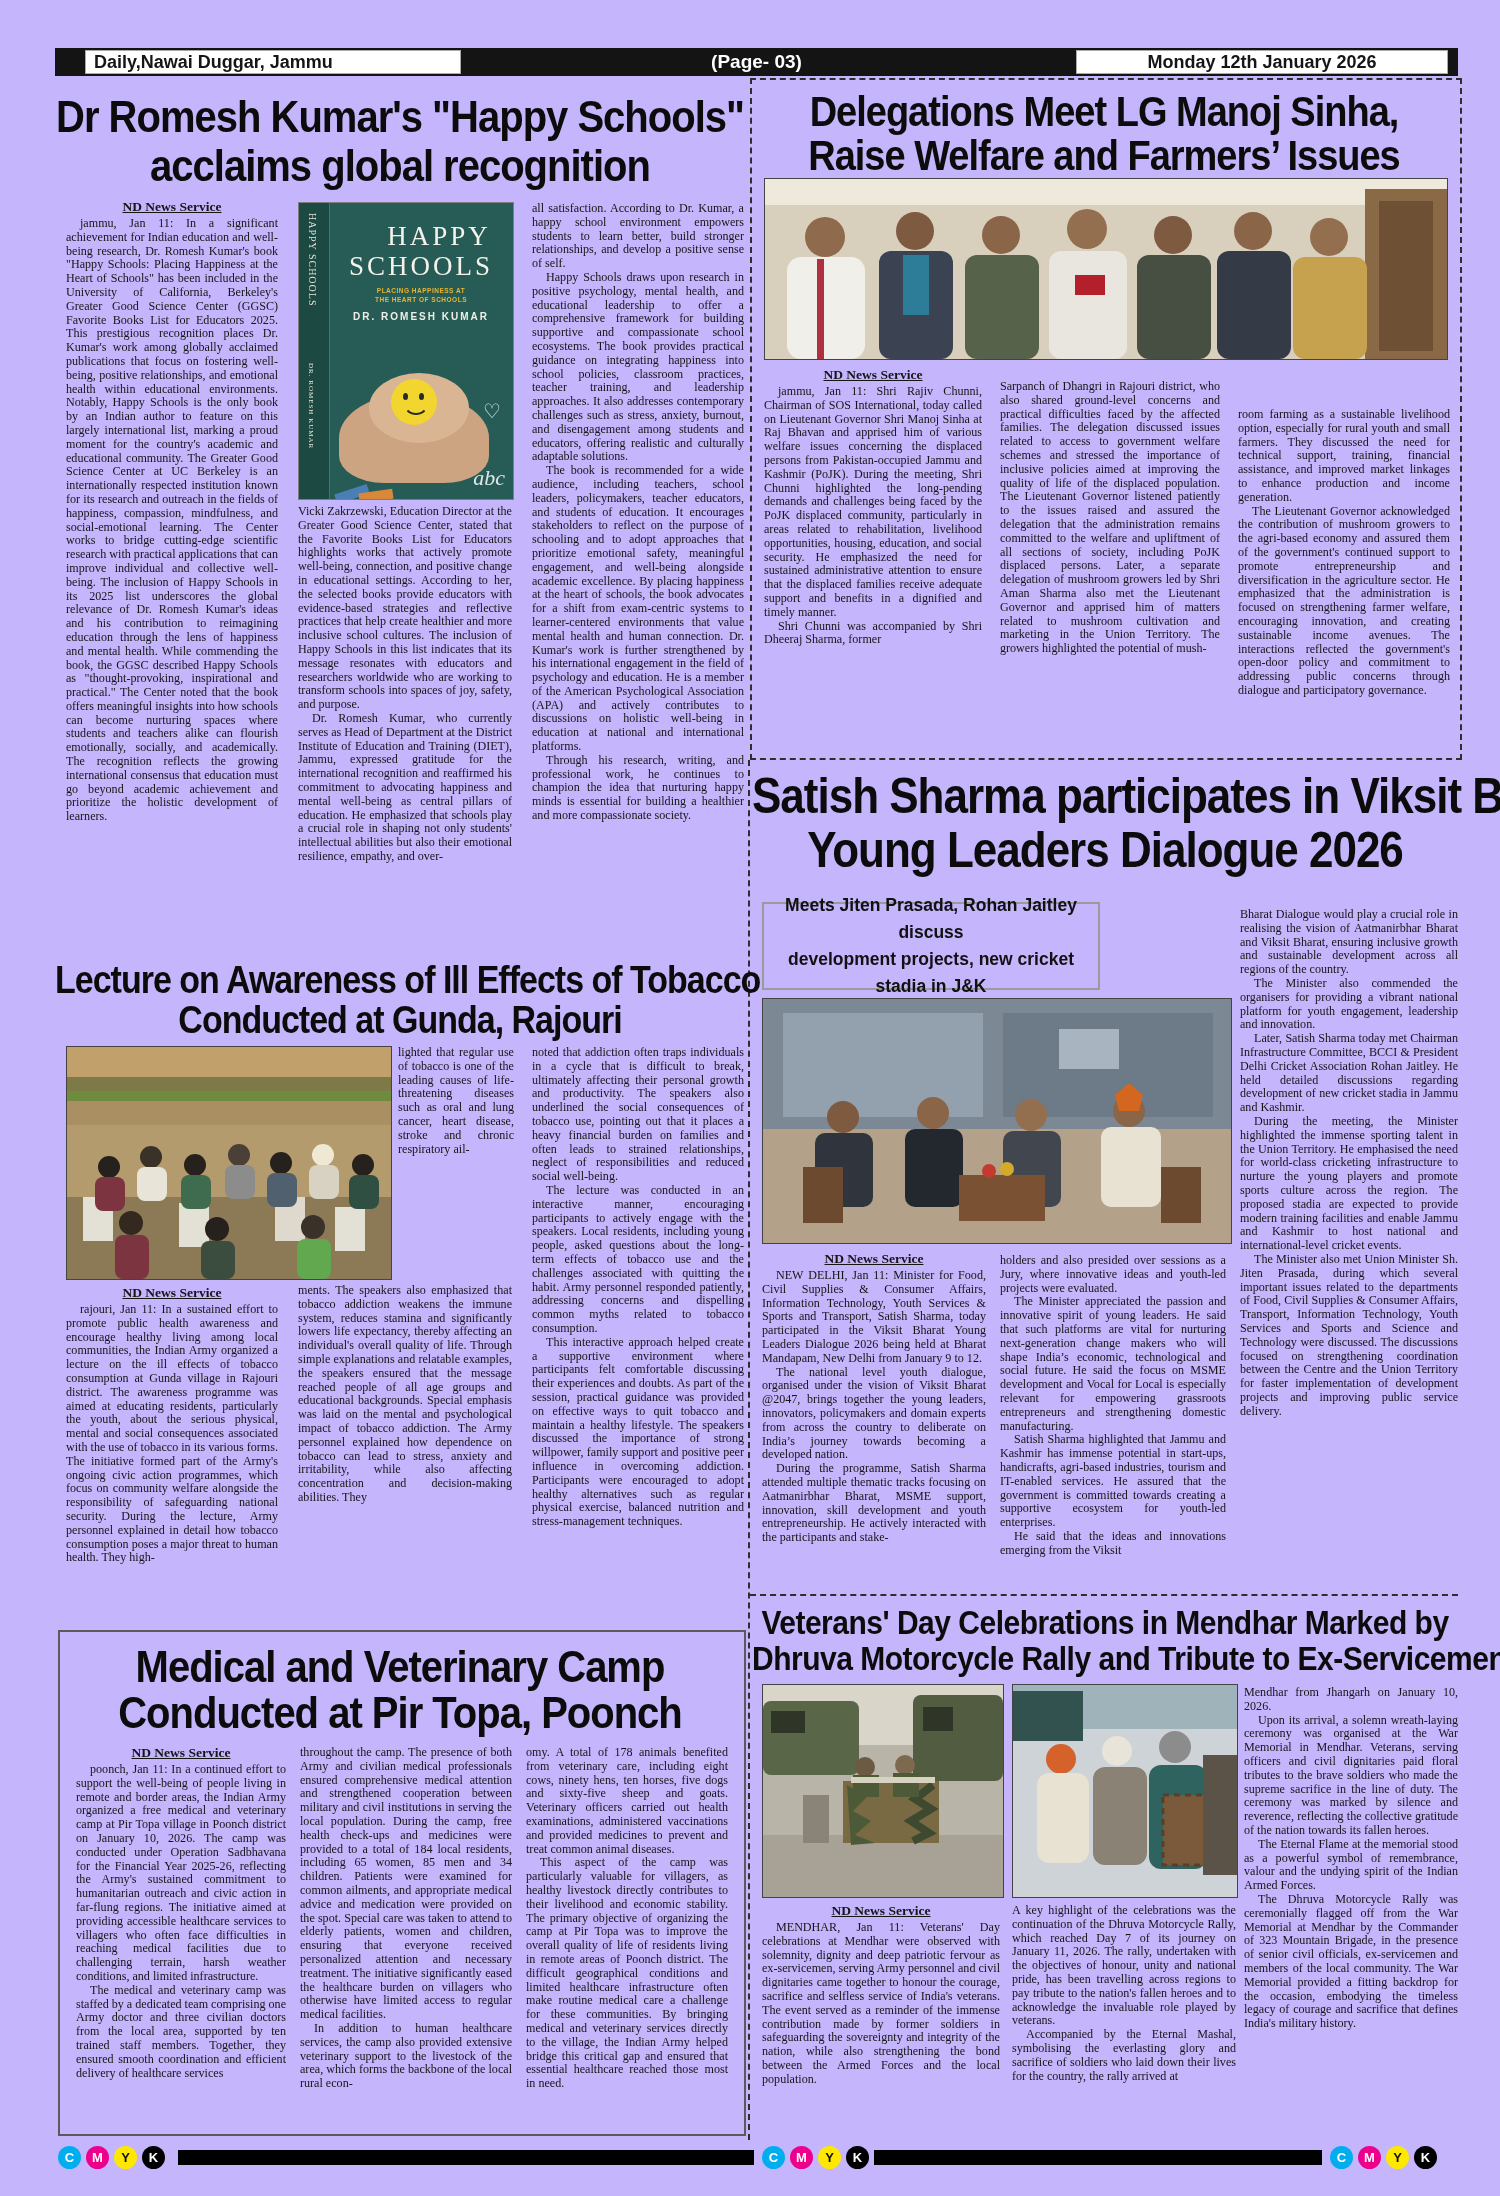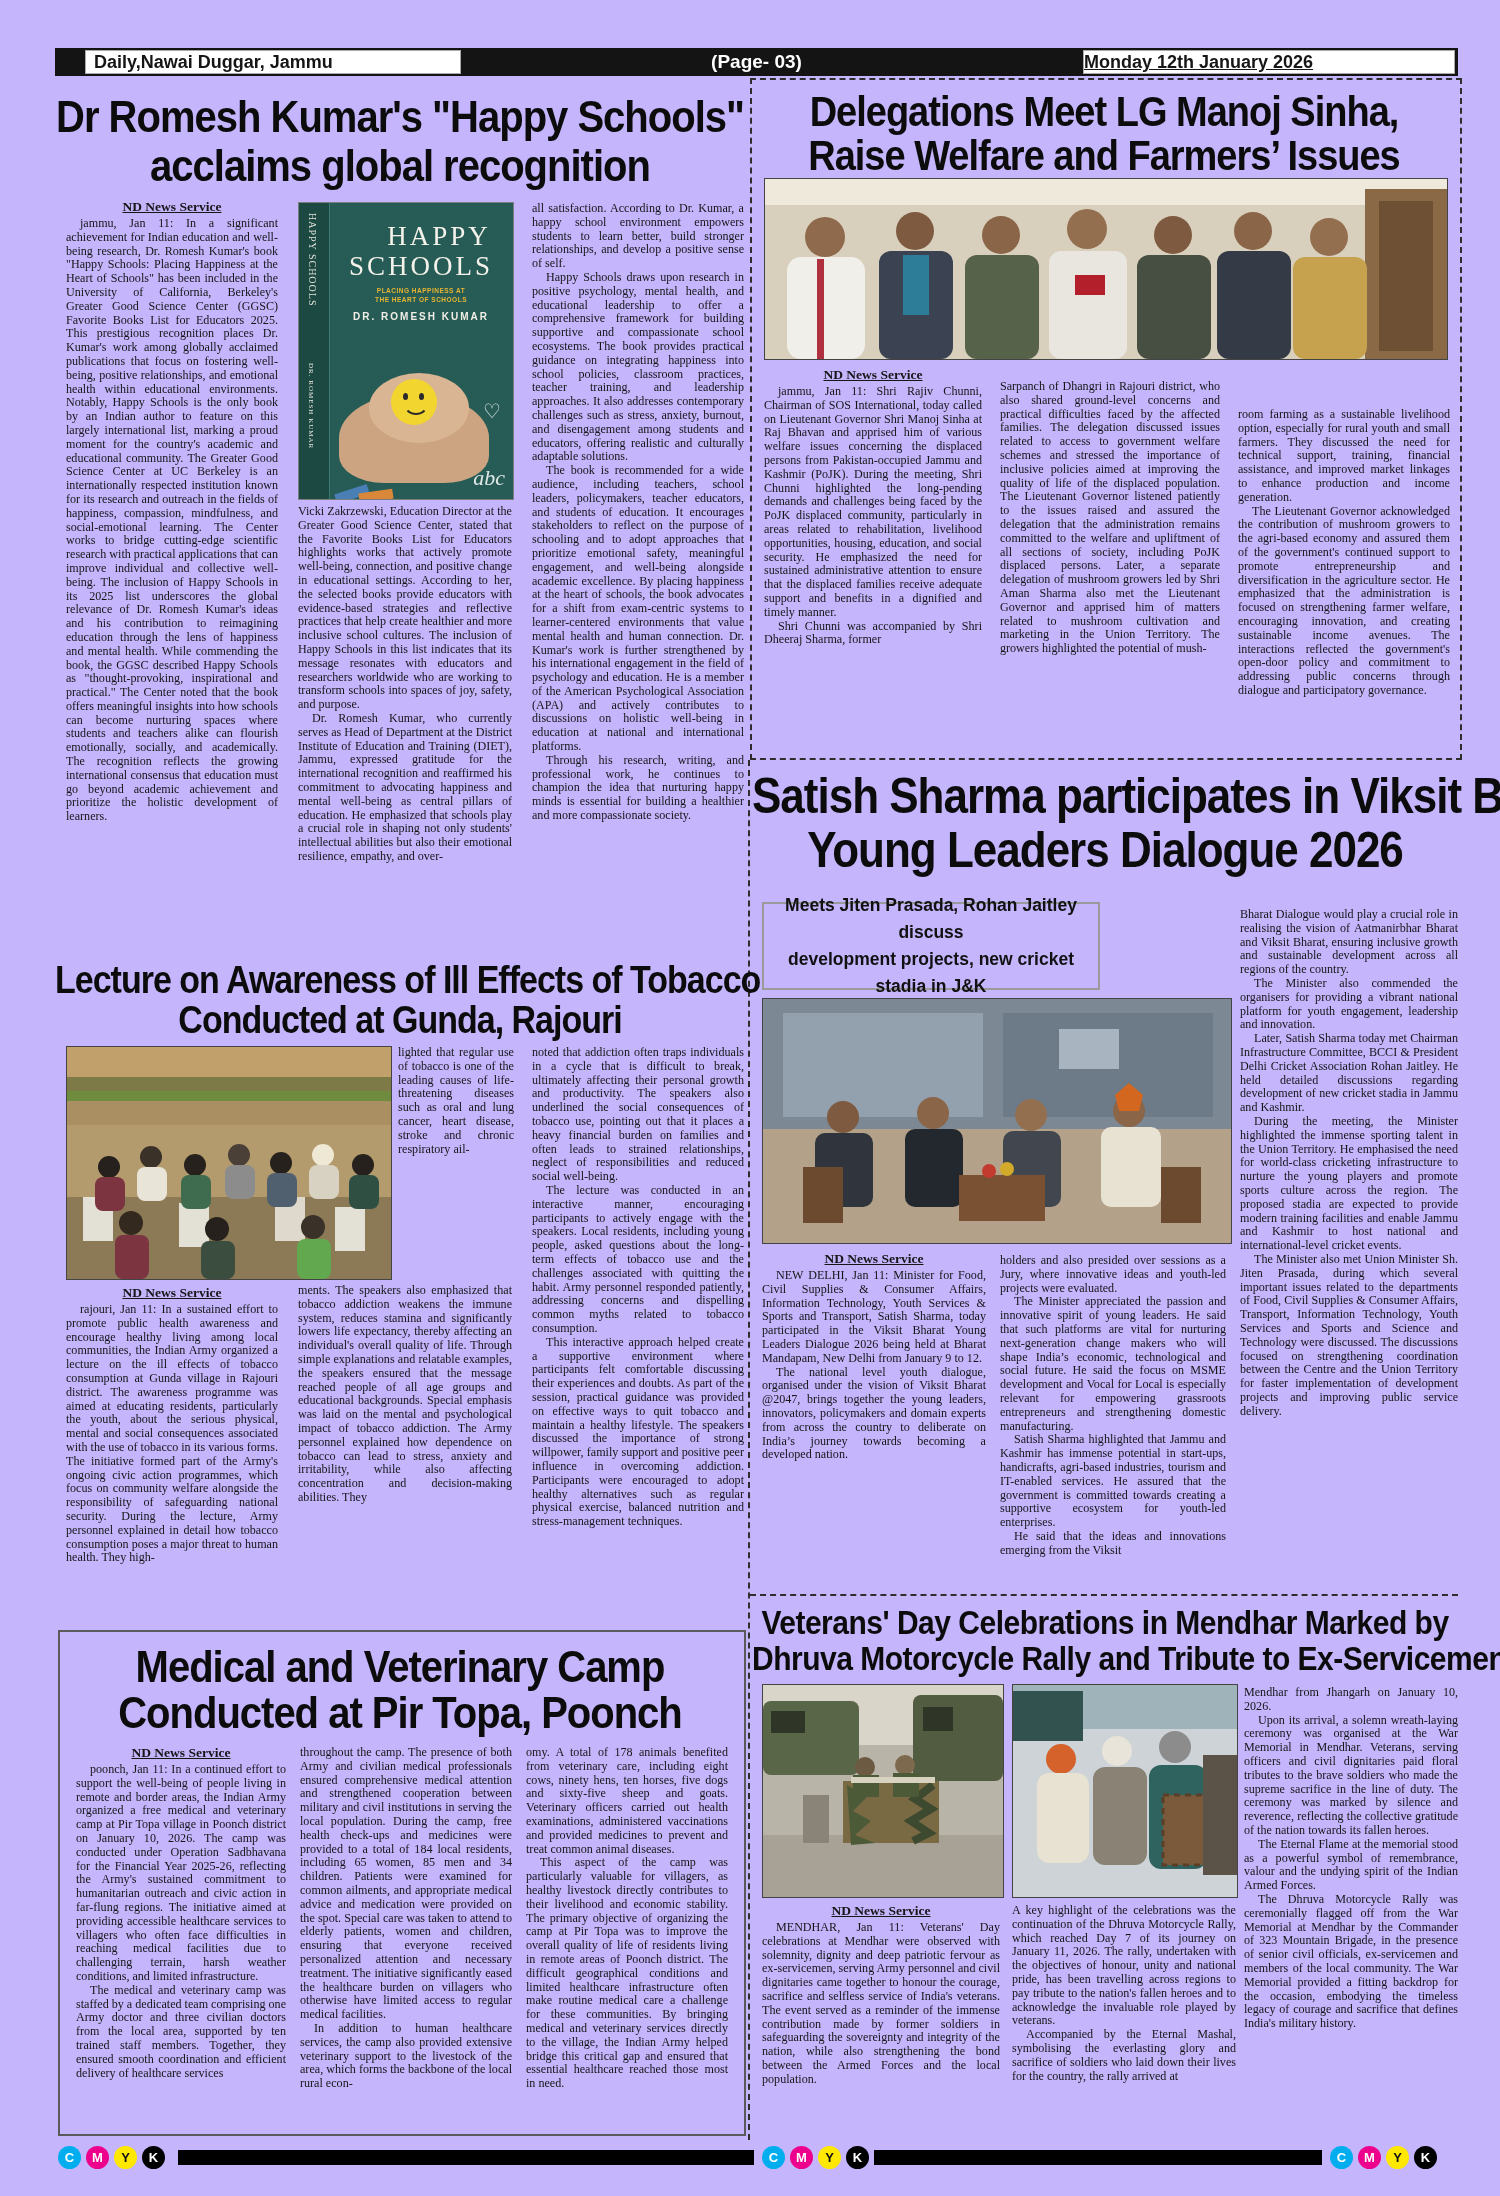--- a/index.html
+++ b/index.html
@@ -57,21 +57,21 @@
   .bar{position:absolute;height:15px;background:#000;}
 </style>
 </head>
 <body>
 
 <div class="page">
 
   <div class="topbar">
     <div class="whitebox" style="left:30px;width:366px;padding-left:8px;">Daily,Nawai Duggar, Jammu</div>
     <div class="pagelabel">(Page- 03)</div>
-    <div class="whitebox" style="right:3px;width:370px;text-decoration:underline;">Monday 12th January 2026</div>
+    <div class="whitebox" style="right:10px;width:370px;text-align:center;">Monday 12th January 2026</div>
   </div>
 
   <div class="hl" style="left:55px;top:92px;width:690px;font-size:40px;">Dr Romesh Kumar's "Happy Schools"</div>
   <div class="hl" style="left:55px;top:141px;width:690px;font-size:40px;">acclaims global recognition</div>
 
   <div class="col" style="left:66px;top:198px;width:212px;height:752px;">
     <div class="byline">ND News Service</div>
     <div>
         <p>jammu, Jan 11: In a significant achievement for Indian education and well-being research, Dr. Romesh Kumar's book "Happy Schools: Placing Happiness at the Heart of Schools" has been included in the University of California, Berkeley's Greater Good Science Center (GGSC) Favorite Books List for Educators 2025. This prestigious recognition places Dr. Kumar's work among globally acclaimed publications that focus on fostering well-being, positive relationships, and emotional health within educational environments. Notably, Happy Schools is the only book by an Indian author to feature on this largely international list, marking a proud moment for the country's academic and educational community. The Greater Good Science Center at UC Berkeley is an internationally respected institution known for its research and outreach in the fields of happiness, compassion, mindfulness, and social-emotional learning. The Center works to bridge cutting-edge scientific research with practical applications that can improve individual and collective well-being. The inclusion of Happy Schools in its 2025 list underscores the global relevance of Dr. Romesh Kumar's ideas and his contribution to reimagining education through the lens of happiness and mental health. While commending the book, the GGSC described Happy Schools as "thought-provoking, inspirational and practical." The Center noted that the book offers meaningful insights into how schools can become nurturing spaces where students and teachers alike can flourish emotionally, socially, and academically. The recognition reflects the growing international consensus that education must go beyond academic achievement and prioritize the holistic development of learners.</p>
       </div>
@@ -197,20 +197,21 @@
         <circle cx="244" cy="170" r="7" fill="#d4aa2a"></circle>
       <rect x="40" y="168" width="40" height="56" fill="#6b4a2f"></rect>
       <rect x="398" y="168" width="40" height="56" fill="#6b4a2f"></rect>
     </svg>
   </div>
   <div class="col" style="left:762px;top:1250px;width:224px;height:342px;">
     <div class="byline">ND News Service</div>
     <div>
         <p>NEW DELHI, Jan 11: Minister for Food, Civil Supplies &amp; Consumer Affairs, Information Technology, Youth Services &amp; Sports and Transport, Satish Sharma, today participated in the Viksit Bharat Young Leaders Dialogue 2026 being held at Bharat Mandapam, New Delhi from January 9 to 12.</p>
         <p>The national level youth dialogue, organised under the vision of Viksit Bharat @2047, brings together the young leaders, innovators, policymakers and domain experts from across the country to deliberate on India’s journey towards becoming a developed nation.</p>
+        <p>During the programme, Satish Sharma attended multiple thematic tracks focusing on Aatmanirbhar Bharat, MSME support, innovation, skill development and youth entrepreneurship. He actively interacted with the participants and stake-</p>
       </div>
   </div>
   <div class="col cont" style="left:1000px;top:1254px;width:226px;height:338px;">
     <div>
         <p>holders and also presided over sessions as a Jury, where innovative ideas and youth-led projects were evaluated.</p>
         <p>The Minister appreciated the passion and innovative spirit of young leaders. He said that such platforms are vital for nurturing next-generation change makers who will shape India’s economic, technological and social future. He said the focus on MSME development and Vocal for Local is especially relevant for empowering grassroots entrepreneurs and strengthening domestic manufacturing.</p>
         <p>Satish Sharma highlighted that Jammu and Kashmir has immense potential in start-ups, handicrafts, agri-based industries, tourism and IT-enabled services. He assured that the government is committed towards creating a supportive ecosystem for youth-led enterprises.</p>
         <p>He said that the ideas and innovations emerging from the Viksit</p>
       </div>
   </div>

